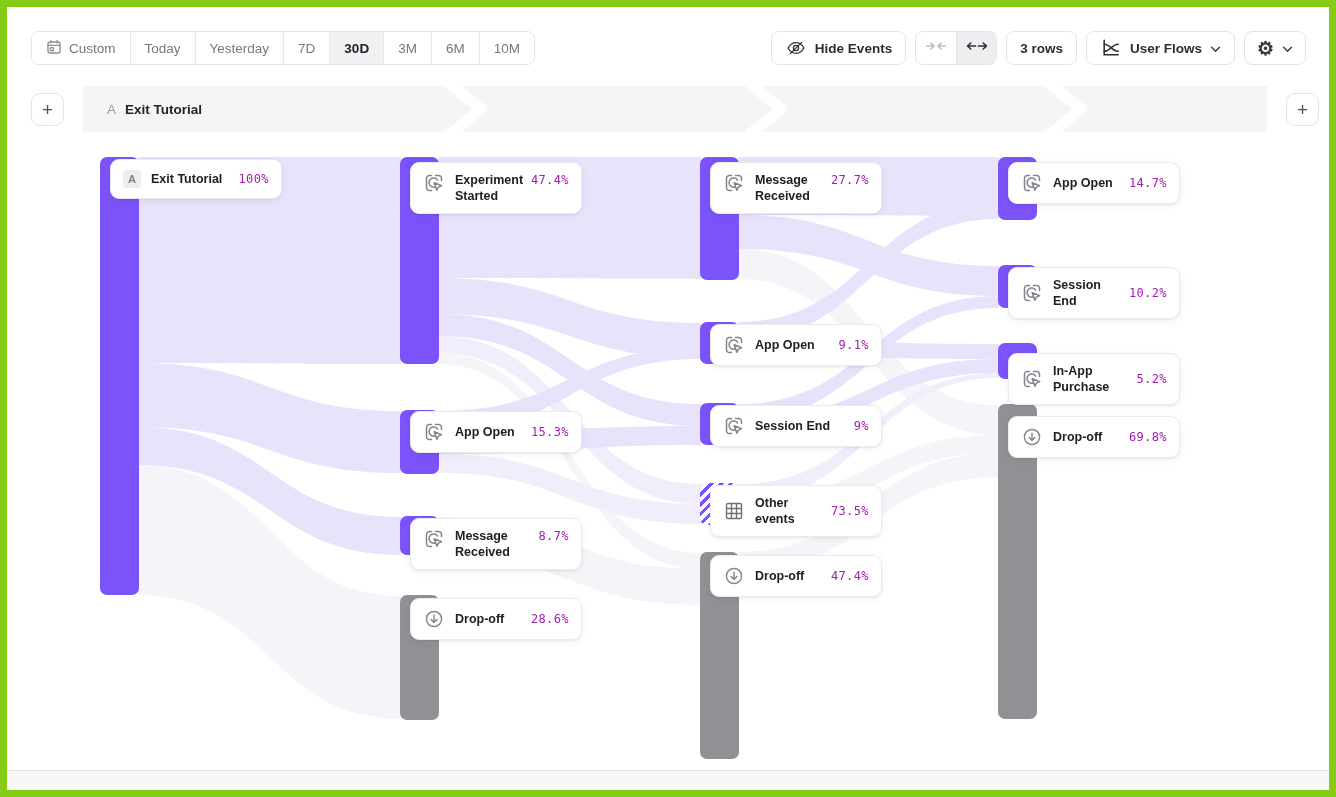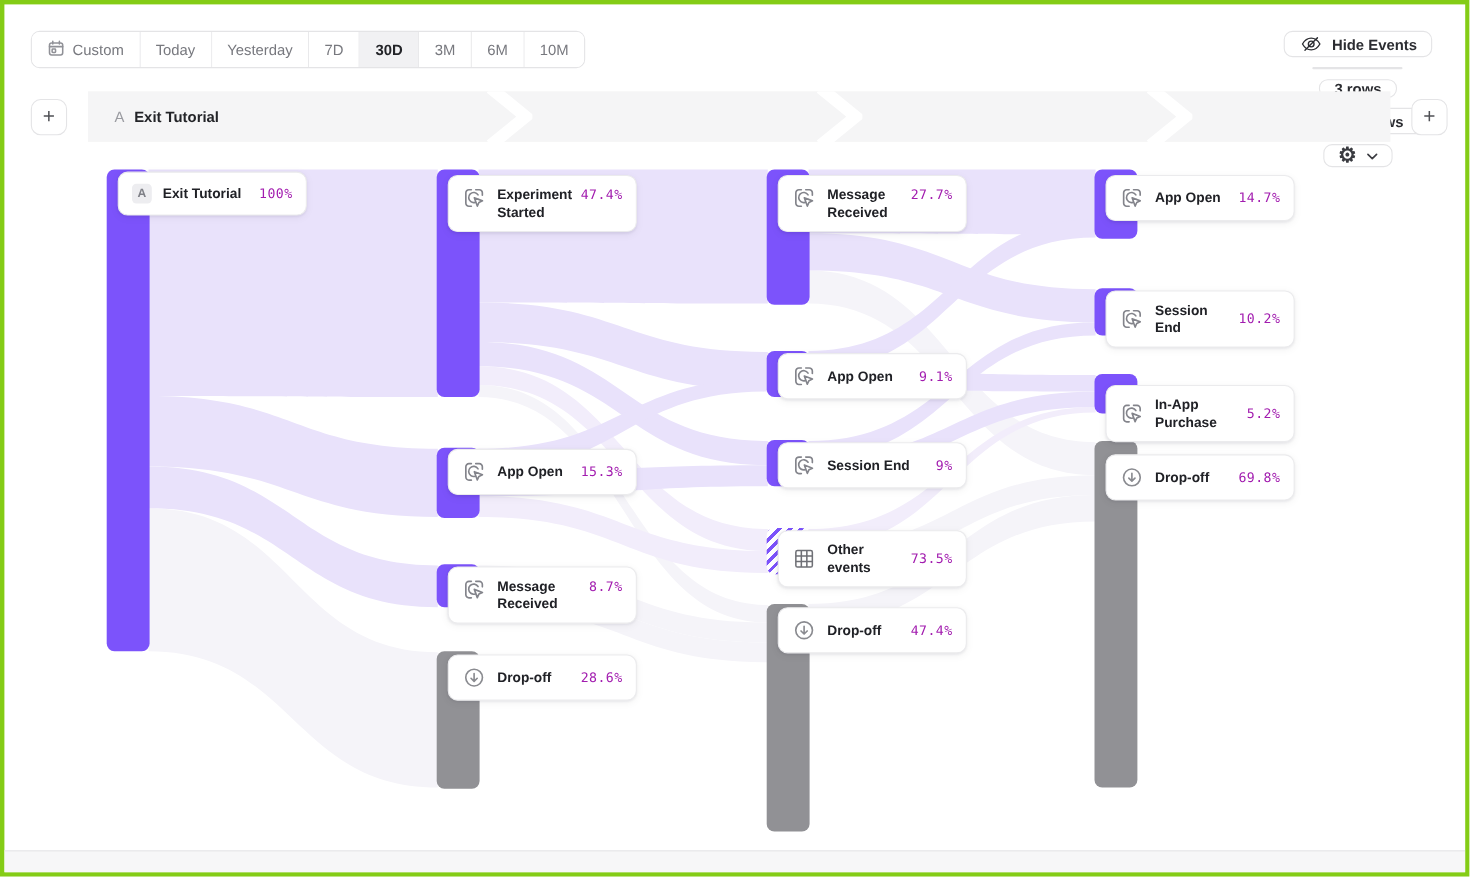--- a/index.html
+++ b/index.html
@@ -1,30 +1,30 @@
 <!DOCTYPE html>
 <html><head>
 <meta charset="utf-8">
 <style>
   * { margin:0; padding:0; box-sizing:border-box; }
   html,body { background:#fff; }
   body { font-family:"Liberation Sans", sans-serif; }
   .page { position:relative; width:1336px; height:797px; background:#fff;
-          border:4px solid #84cc16; overflow:hidden; }
+          border:7px solid #84cc16; overflow:hidden; }
 
   
   .toolbar { position:absolute; top:24px; left:24px; right:23px; height:34px; }
   .date-group { position:absolute; left:0; top:0; height:34px; display:flex;
                 border:1px solid #e4e4e6; border-radius:8px; background:#fff; overflow:hidden; }
   .dr-item { display:flex; align-items:center; gap:7px; padding:0 14px; height:100%;
              font-size:13.5px; font-weight:500; color:#77787e; cursor:pointer;
              border-right:1px solid #e9e9eb; background:#fff; }
   .dr-item:last-child { border-right:none; }
   .dr-item.active { background:#f1f1f3; color:#232428; font-weight:700; }
-  .tb-right { position:absolute; right:0; top:0; height:34px; display:flex; gap:9px; align-items:center;flex-direction:column; }
+  .tb-right { position:absolute; right:0; top:0; height:34px; display:flex; gap:9px; align-items:center; }
   .tbtn { height:34px; padding:0 13px; border:1px solid #e4e4e6; border-radius:8px; background:#fff;
           display:flex; align-items:center; gap:8px; font-size:13.5px; font-weight:600; color:#2c2d32; cursor:pointer; }
   .seg2 { height:34px; display:flex; border:1px solid #e4e4e6; border-radius:8px; overflow:hidden; background:#fff; }
   .seg2 .cell { width:40px; height:100%; display:flex; align-items:center; justify-content:center; cursor:pointer; }
   .seg2 .cell.dim { color:#bcbdc3; }
   .seg2 .cell.on { background:#eeeef0; color:#2f3036; }
   .seg2 .cell + .cell { border-left:1px solid #e7e7e9; }
   .gear-glyph { font-size:19px; line-height:1; color:#3a3b40; }
 
   

